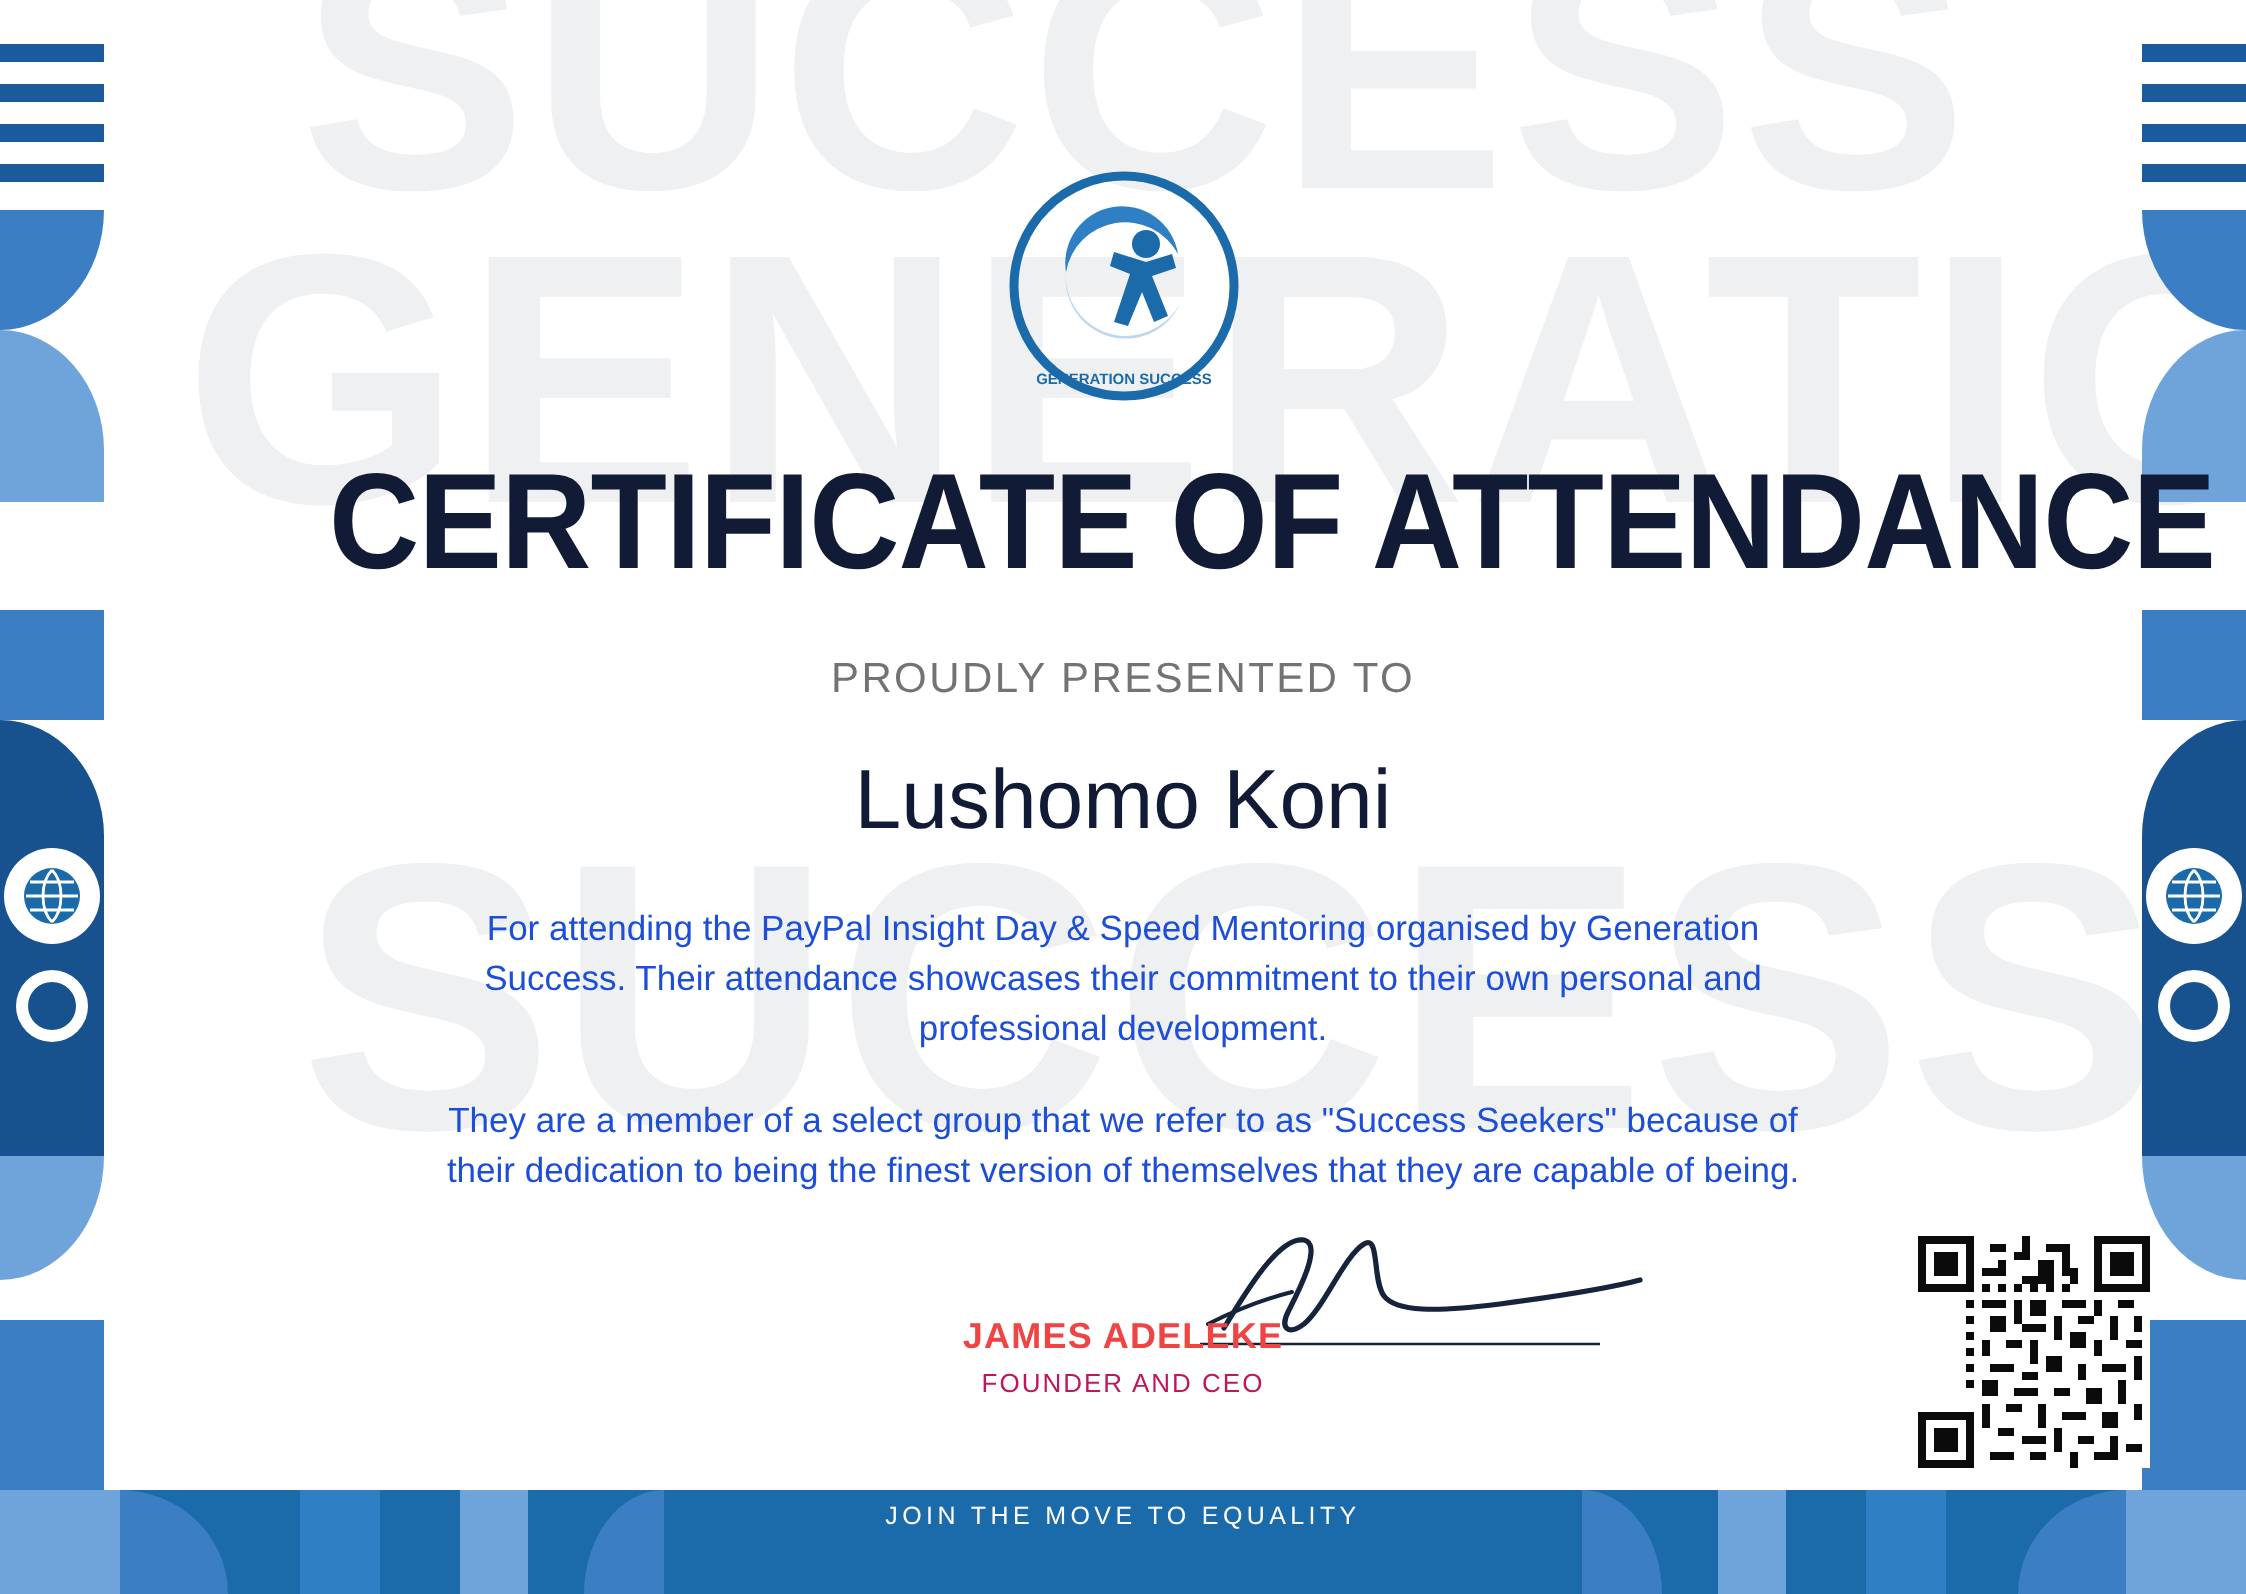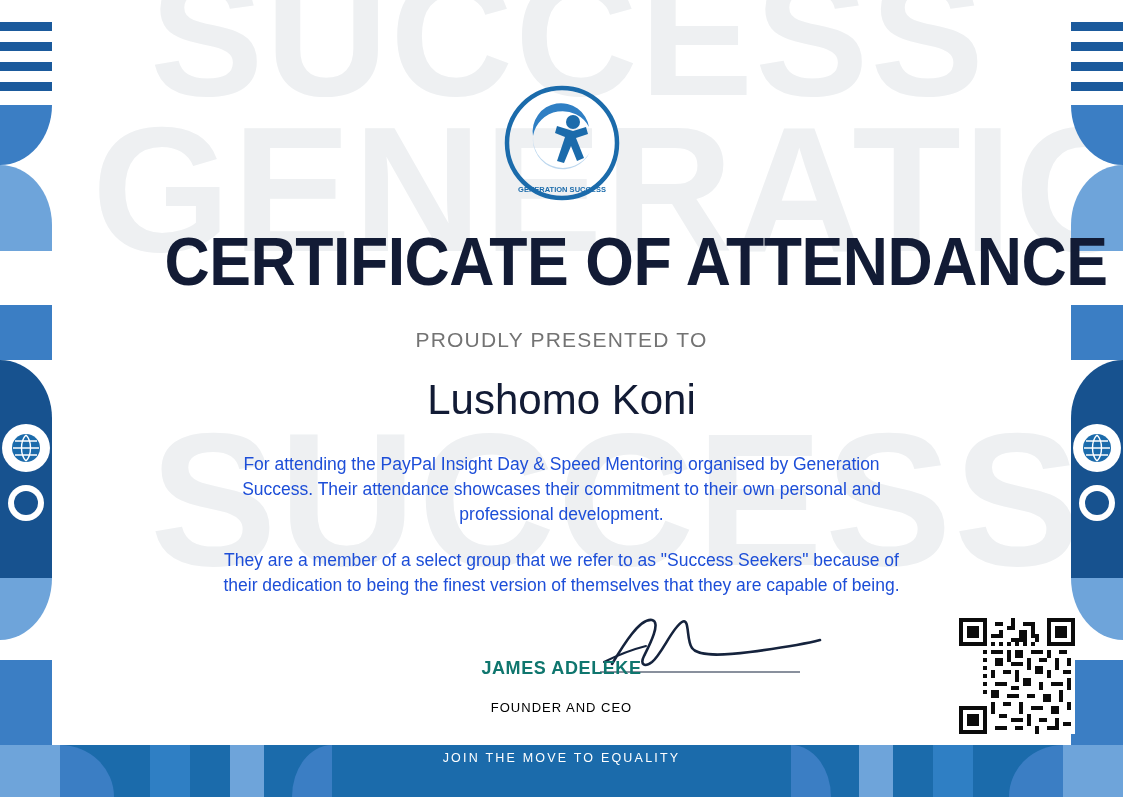--- a/index.html
+++ b/index.html
@@ -178,32 +178,31 @@
     width: 225px;
     height: 72px;
   }
   .sig-name {
     position: absolute;
     top: 658px;
     left: 0;
     width: 863px;
     font-size: 18px;
     font-weight: bold;
-    color: #0f766e;
+    color: #ef4444;
     letter-spacing: 0.6px;
   }
   .sig-role {
     position: absolute;
     top: 684px;
     left: 0;
     width: 863px;
     font-size: 13px;
-    color: #000000;
+    color: #be185d;
     letter-spacing: 1px;
-    margin-top: 16px;
   }
 
   
   .qr {
     position: absolute;
     right: 48px;
     bottom: 63px;
     width: 116px;
     height: 116px;
     background: #ffffff;

